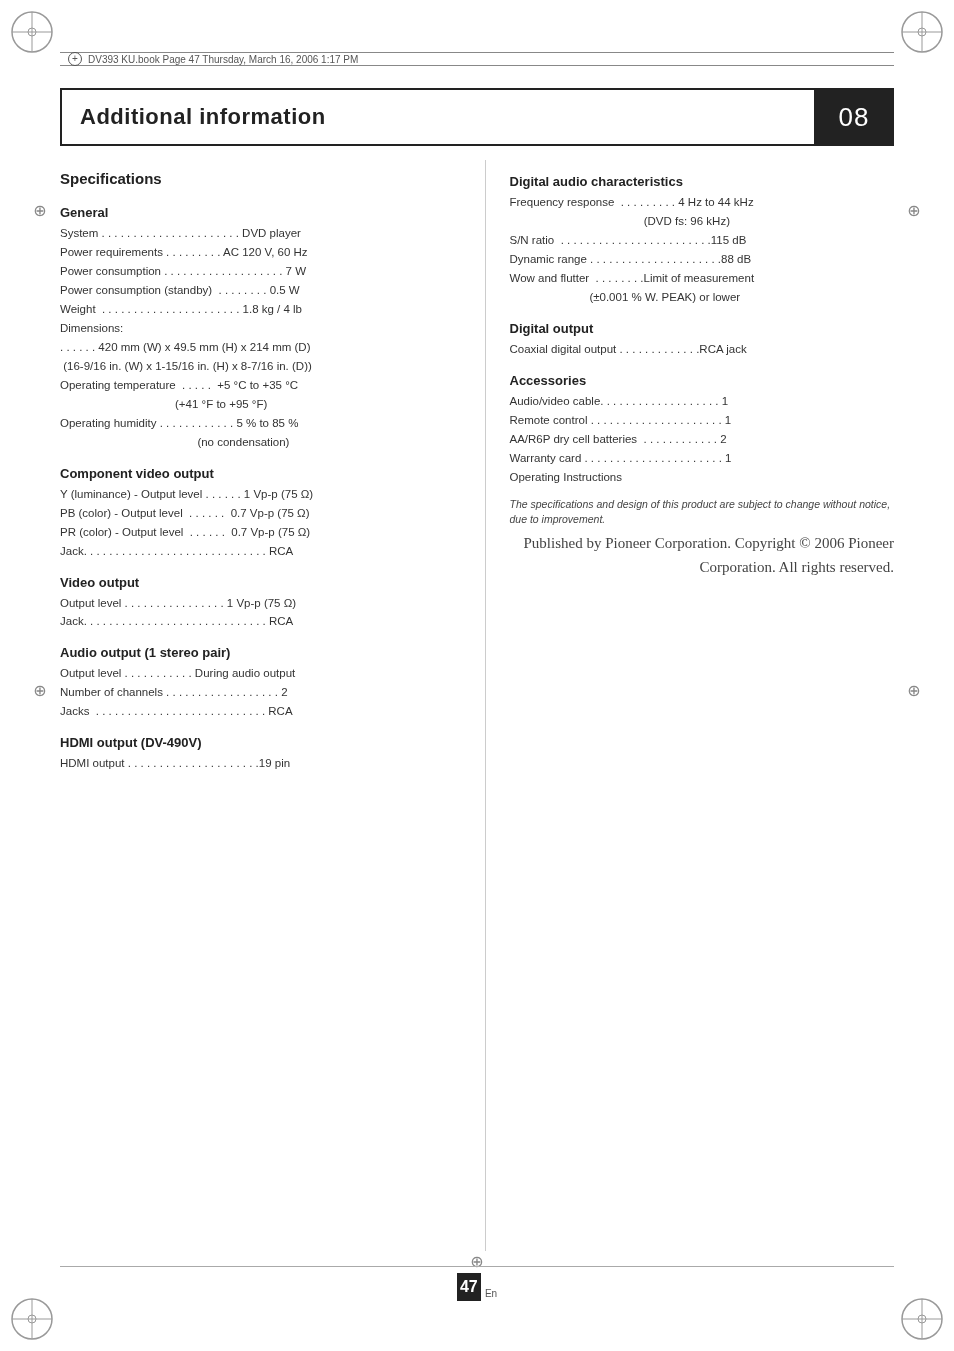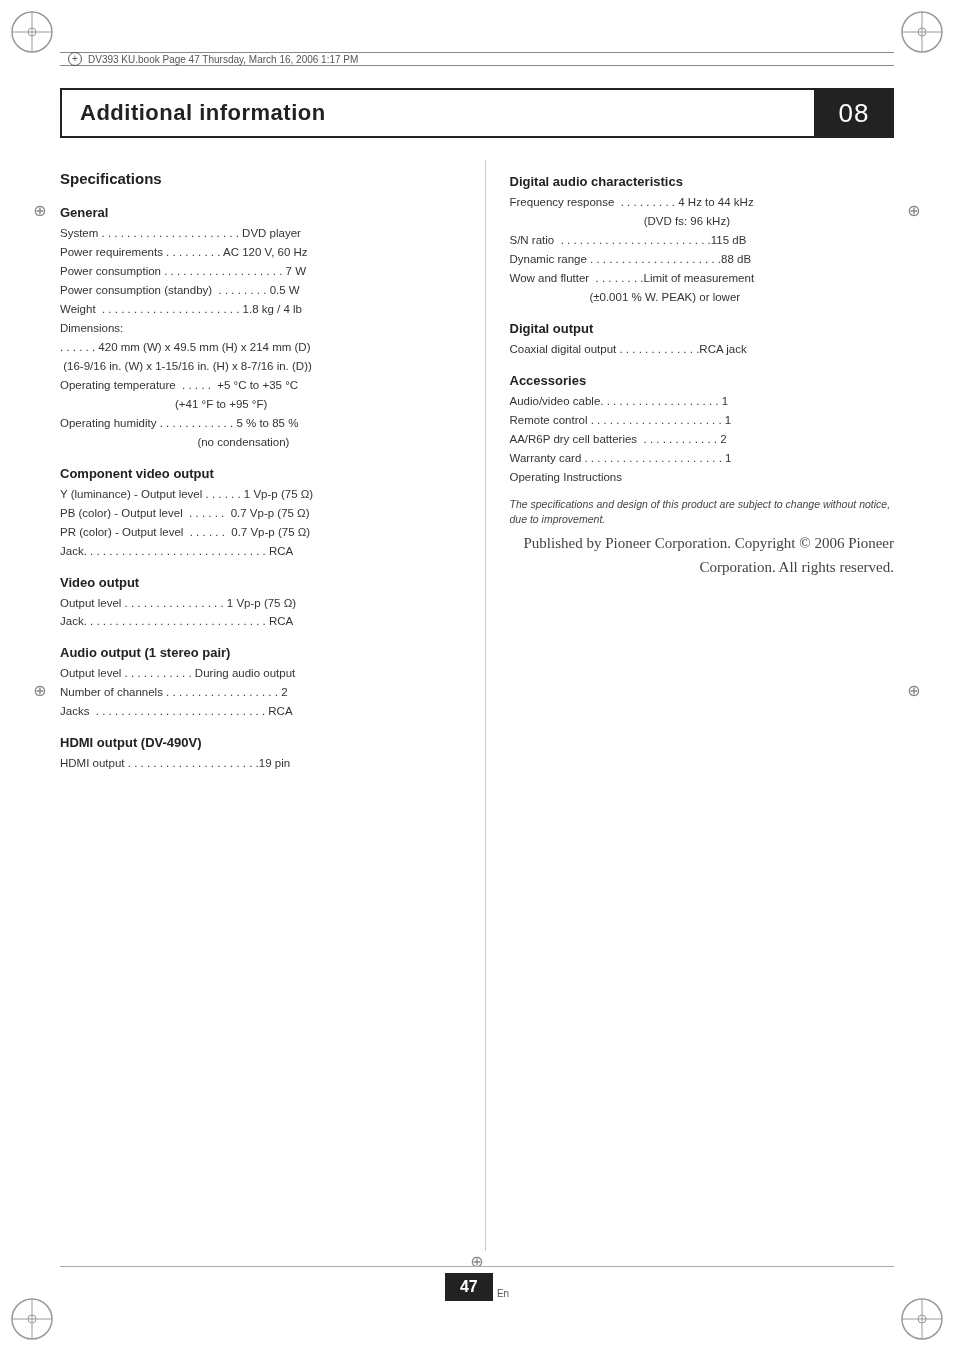--- a/index.html
+++ b/index.html
@@ -56,21 +56,21 @@
     }
 
     
     .page-header {
       position: absolute;
       top: 88px;
       left: 60px;
       right: 60px;
       display: flex;
       align-items: stretch;
-      height: 50px;
+      height: 58px;
     }
     .header-title-box {
       flex: 1;
       background: #fff;
       border: 2px solid #222;
       display: flex;
       align-items: center;
       padding: 0 18px;
       border-right: none;
     }
@@ -176,21 +176,21 @@
       bottom: 50px;
       left: 60px;
       right: 60px;
       display: flex;
       align-items: center;
       justify-content: center;
       border-top: 1.5px solid #aaa;
       padding-top: 6px;
     }
     .page-num-box {
-      width: 48px;
+      width: 24px;
       height: 28px;
       background: #222;
       display: flex;
       align-items: center;
       justify-content: center;
     }
     .page-num-box span {
       font-size: 16px;
       font-weight: bold;
       color: #fff;

